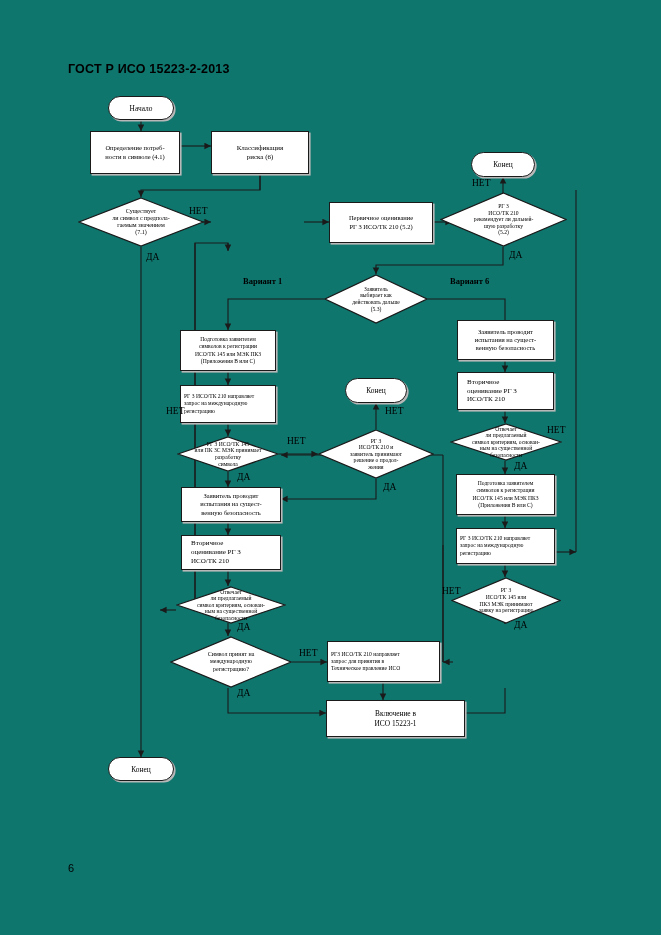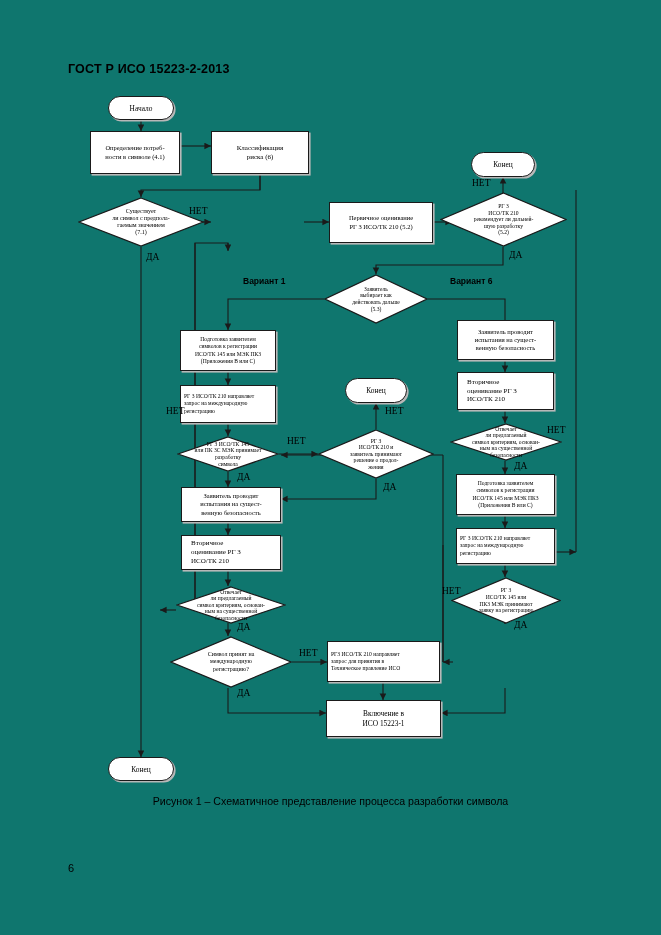--- a/index.html
+++ b/index.html
@@ -25,21 +25,21 @@
   }
   .box .txt{padding:1px 3px;line-height:1.28;}
   .term{
     border:1.3px solid #1a1a1a;background:#fff;border-radius:999px;
     box-shadow:1.6px 1.6px 0 0 #b8b8b8;
   }
   .dia{background:transparent;}
   .dia .dshape{position:absolute;left:0;top:0;width:100%;height:100%;}
   .dia .txt{position:relative;z-index:2;line-height:1.18;padding:0 6px;}
   .lbl{
-    position:absolute;font-family:Liberation Sans, sans-serif;
+    position:absolute;font-family:Liberation Serif, serif;
     font-weight:bold;font-size:8.5px;color:#000;white-space:nowrap;
   }
   .vlbl{
     position:absolute;font-family:"Liberation Serif",serif;
     font-weight:normal;font-size:9.5px;color:#000;white-space:nowrap;
   }
   .f55{font-size:5.6px;}
   .f60{font-size:6.0px;}
   .f65{font-size:6.5px;}
   .f70{font-size:7.0px;}
@@ -287,21 +287,21 @@
 решение о продол-
 жении</span>
     </div>
 
     <div class="node box" style="left:327px;top:641px;width:113px;height:41px;">
       <span class="txt f55" style="white-space:pre-line;text-align:left;width:100%;">РГ3 ИСО/ТК 210 направляет
 запрос для принятия в
 Техническое правление ИСО</span>
     </div>
 
-    <div class="node box" style="left:326px;top:700px;width:115px;height:37px;">
+    <div class="node box" style="left:326px;top:700px;width:139px;height:37px;">
       <span class="txt f75" style="white-space:pre-line;">Включение в
 ИСО 15223-1</span>
     </div>
 
     <div class="node box" style="left:457px;top:320px;width:97px;height:40px;">
       <span class="txt f65" style="white-space:pre-line;">Заявитель проводит
 испытания на сущест-
 венную безопасность</span>
     </div>
 
@@ -360,17 +360,16 @@
     <div class="vlbl" style="left:166px;top:406px;">НЕТ</div>
     <div class="vlbl" style="left:237px;top:622px;">ДА</div>
     <div class="vlbl" style="left:299px;top:648px;">НЕТ</div>
     <div class="vlbl" style="left:237px;top:688px;">ДА</div>
     <div class="vlbl" style="left:547px;top:425px;">НЕТ</div>
     <div class="vlbl" style="left:514px;top:461px;">ДА</div>
     <div class="vlbl" style="left:442px;top:586px;">НЕТ</div>
     <div class="vlbl" style="left:514px;top:620px;">ДА</div>
   </div>
 
-  <div class="caption">Рисунок 1 – Схематичное представление процесса разработки символа</div>
 
 
   <div class="pageno">6</div>
 </div>
 
 </body></html>

